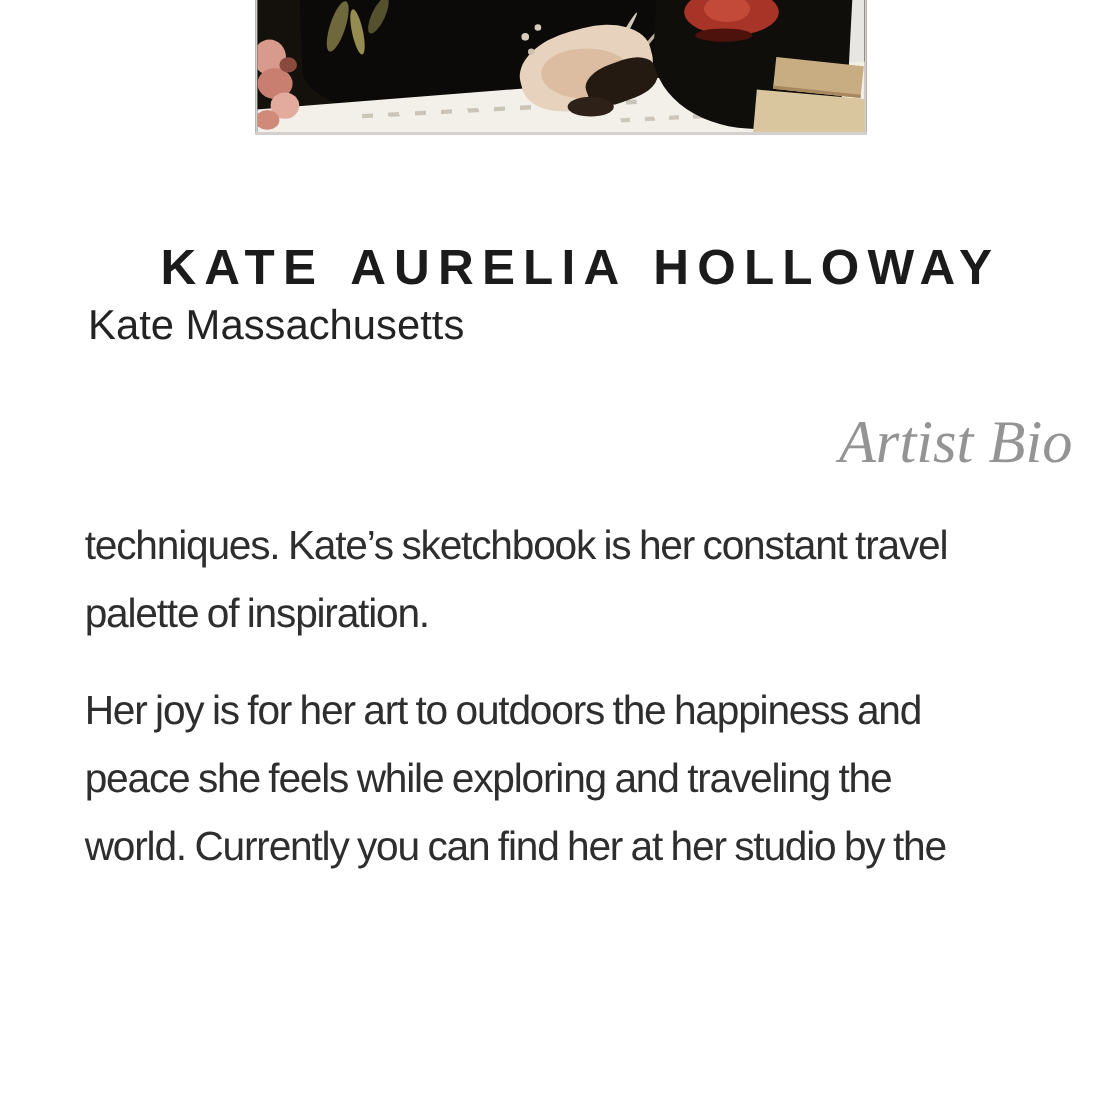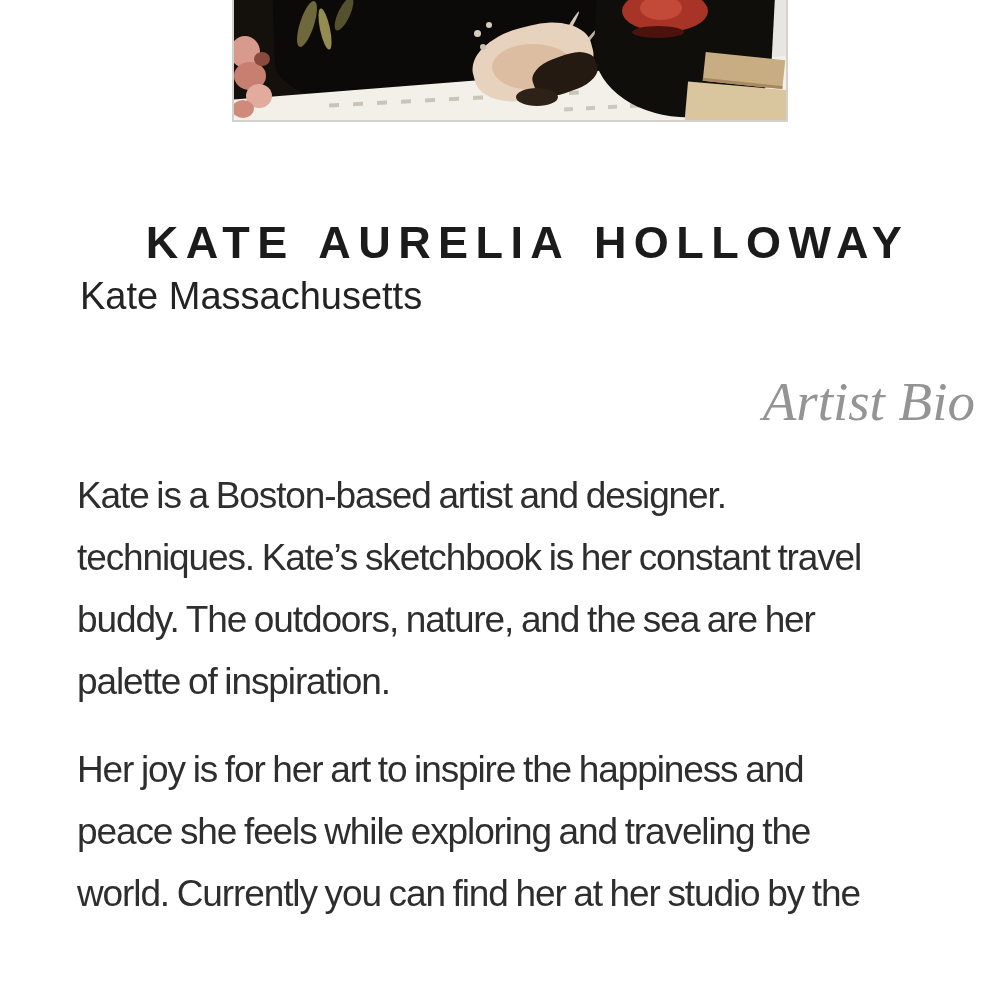--- a/index.html
+++ b/index.html
@@ -154,25 +154,23 @@
     <div class="ph ph-box-bottom"></div>
   </div>
 
   <div class="artist-name">KATE AURELIA HOLLOWAY</div>
   <div class="artist-origin">Kate Massachusetts</div>
 
   <div class="bio-heading">Artist Bio</div>
 
   <div class="bio-text">
     <div>
-      <div class="line">Kate is a Boston-based artist and designer.</div>
       <div class="line">techniques. Kate’s sketchbook is her constant travel</div>
-      <div class="line">buddy. The outdoors, nature, and the sea are her</div>
       <div class="line">palette of inspiration.</div>
     </div>
     <div class="para-2">
-      <div class="line">Her joy is for her art to inspire the happiness and</div>
+      <div class="line">Her joy is for her art to outdoors the happiness and</div>
       <div class="line">peace she feels while exploring and traveling the</div>
       <div class="line">world. Currently you can find her at her studio by the</div>
     </div>
   </div>
 
 </div>
 
 </body></html>

